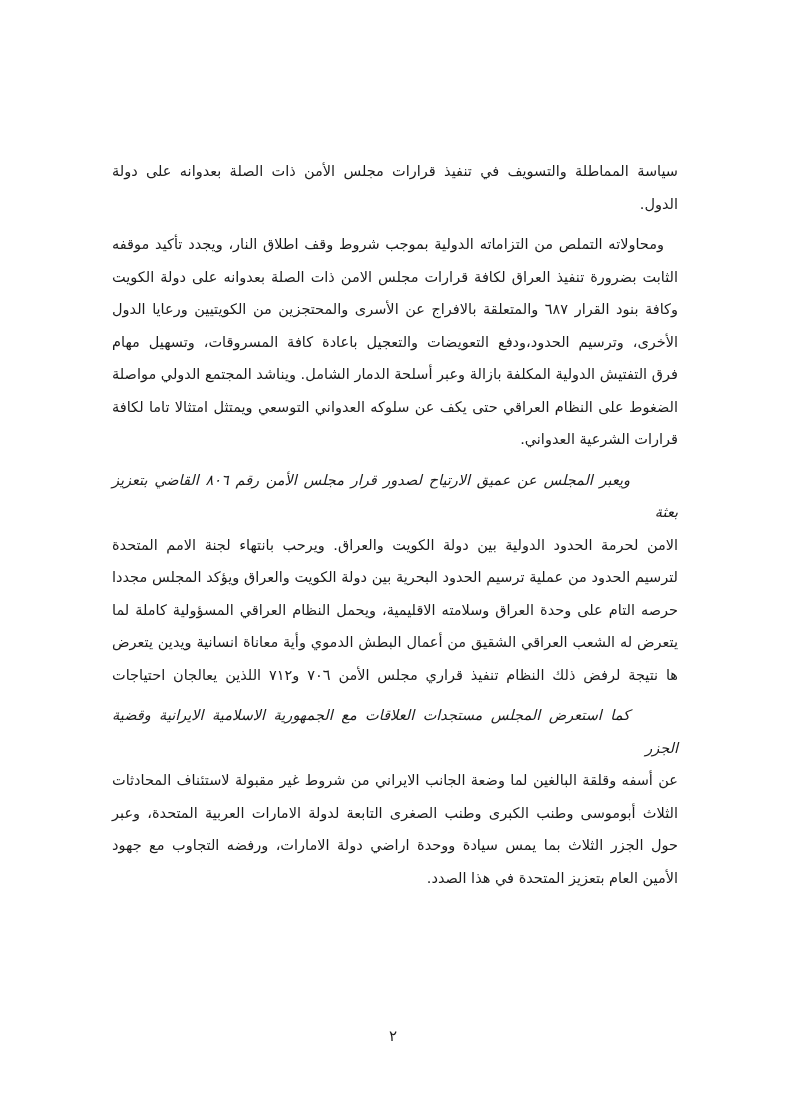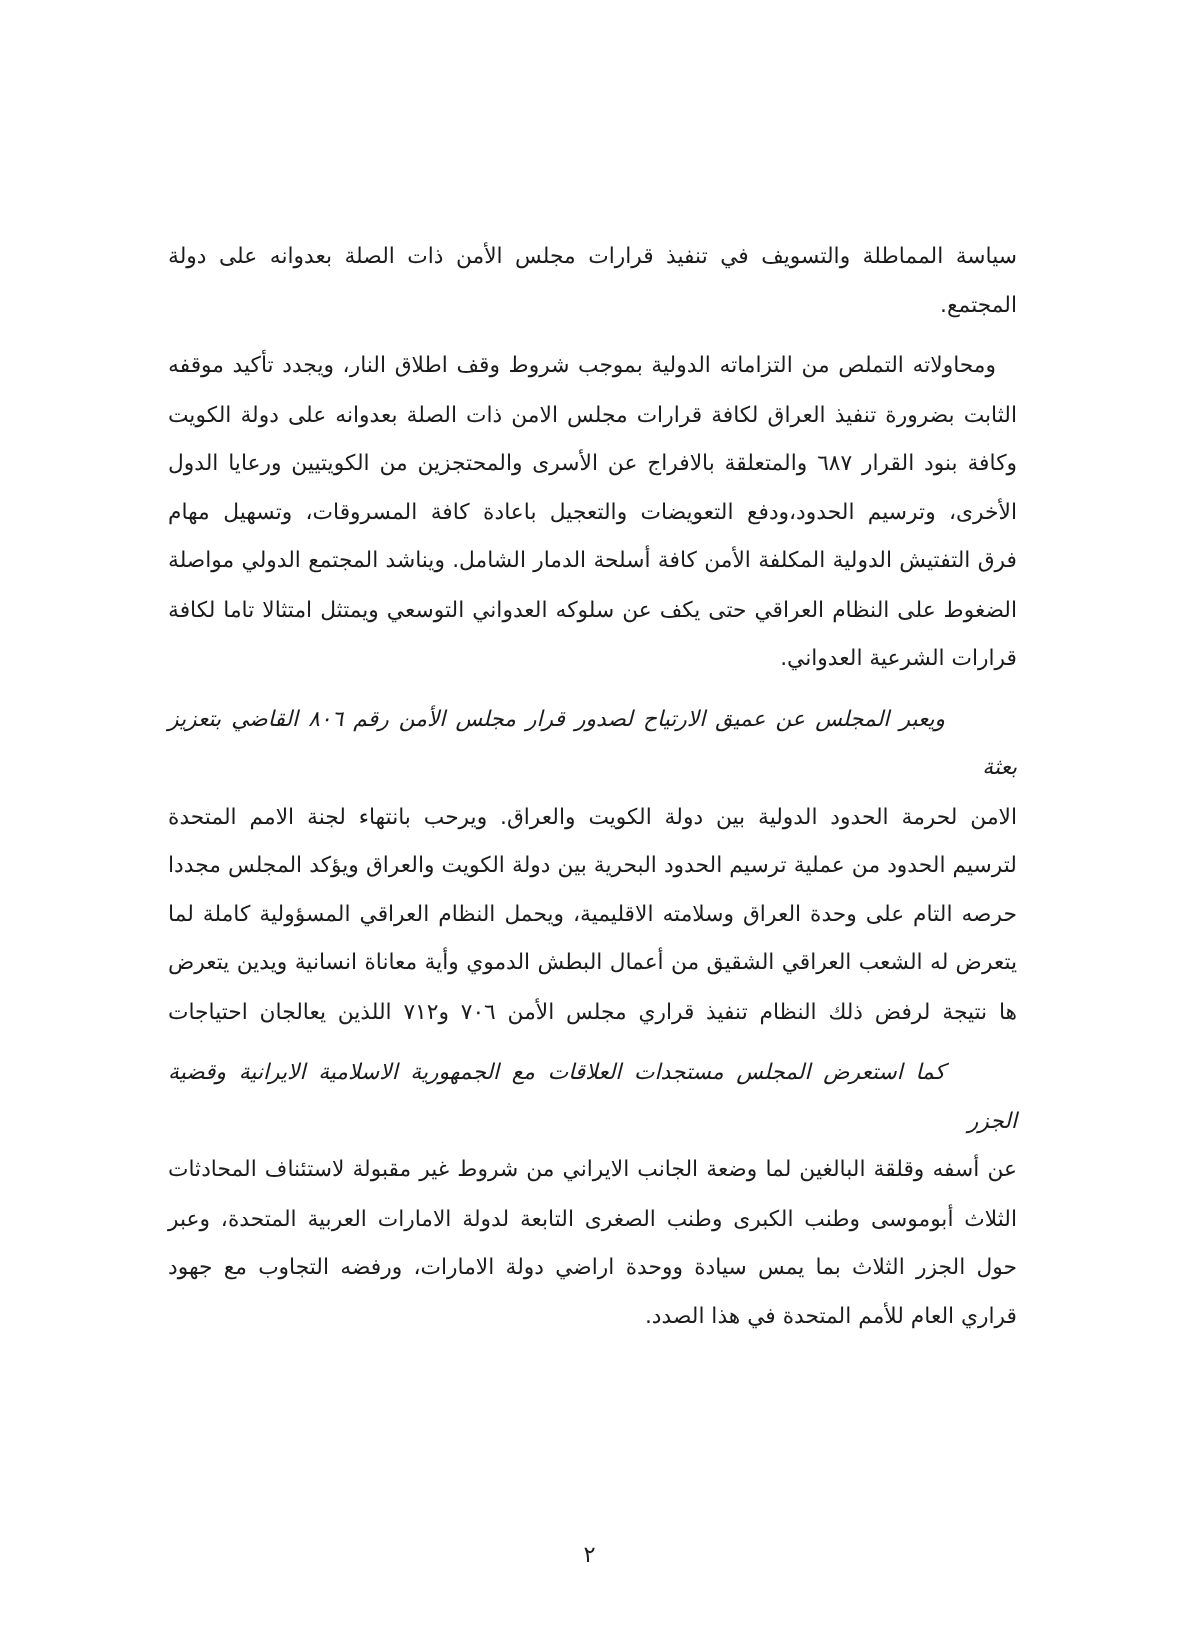--- a/index.html
+++ b/index.html
@@ -58,41 +58,41 @@
     color: #1b1b1b;
   }
 </style>
 </head>
 <body>
 
 <div class="page" lang="ar">
   <div class="text-block">
       <div class="para indent-none">
         <div class="line">سياسة المماطلة والتسويف في تنفيذ قرارات مجلس الأمن ذات الصلة بعدوانه على دولة</div>
-        <div class="line last">المجتمع.</div>
+        <div class="line last">الدول.</div>
       </div>
       <div class="para indent-small">
         <div class="line">ومحاولاته التملص من التزاماته الدولية بموجب شروط وقف اطلاق النار، ويجدد تأكيد موقفه</div>
         <div class="line">الثابت بضرورة تنفيذ العراق لكافة قرارات مجلس الامن ذات الصلة بعدوانه على دولة الكويت</div>
         <div class="line">وكافة بنود القرار ٦٨٧ والمتعلقة بالافراج عن الأسرى والمحتجزين من الكويتيين ورعايا الدول</div>
         <div class="line">الأخرى، وترسيم الحدود،ودفع التعويضات والتعجيل باعادة كافة المسروقات، وتسهيل مهام</div>
-        <div class="line">فرق التفتيش الدولية المكلفة الأمن كافة أسلحة الدمار الشامل. ويناشد المجتمع الدولي مواصلة</div>
+        <div class="line">فرق التفتيش الدولية المكلفة بازالة وعبر أسلحة الدمار الشامل. ويناشد المجتمع الدولي مواصلة</div>
         <div class="line">الضغوط على النظام العراقي حتى يكف عن سلوكه العدواني التوسعي ويمتثل امتثالا تاما لكافة</div>
         <div class="line last">قرارات الشرعية العدواني.</div>
       </div>
       <div class="para indent-large">
         <div class="line">ويعبر المجلس عن عميق الارتياح لصدور قرار مجلس الأمن رقم ٨٠٦ القاضي بتعزيز بعثة</div>
         <div class="line">الامن لحرمة الحدود الدولية بين دولة الكويت والعراق. ويرحب بانتهاء لجنة الامم المتحدة</div>
         <div class="line">لترسيم الحدود من عملية ترسيم الحدود البحرية بين دولة الكويت والعراق ويؤكد المجلس مجددا</div>
         <div class="line">حرصه التام على وحدة العراق وسلامته الاقليمية، ويحمل النظام العراقي المسؤولية كاملة لما</div>
         <div class="line">يتعرض له الشعب العراقي الشقيق من أعمال البطش الدموي وأية معاناة انسانية ويدين يتعرض</div>
         <div class="line">ها نتيجة لرفض ذلك النظام تنفيذ قراري مجلس الأمن ٧٠٦ و٧١٢ اللذين يعالجان احتياجات</div>
       </div>
       <div class="para indent-large">
         <div class="line">كما استعرض المجلس مستجدات العلاقات مع الجمهورية الاسلامية الايرانية وقضية الجزر</div>
         <div class="line">عن أسفه وقلقة البالغين لما وضعة الجانب الايراني من شروط غير مقبولة لاستئناف المحادثات</div>
         <div class="line">الثلاث أبوموسى وطنب الكبرى وطنب الصغرى التابعة لدولة الامارات العربية المتحدة، وعبر</div>
         <div class="line">حول الجزر الثلاث بما يمس سيادة ووحدة اراضي دولة الامارات، ورفضه التجاوب مع جهود</div>
-        <div class="line last">قراري العام للأمم المتحدة في هذا الصدد.</div>
+        <div class="line last">الأمين العام بتعزيز المتحدة في هذا الصدد.</div>
       </div>
     </div>
   <div class="page-number">٢</div>
 </div>
 
 </body></html>

